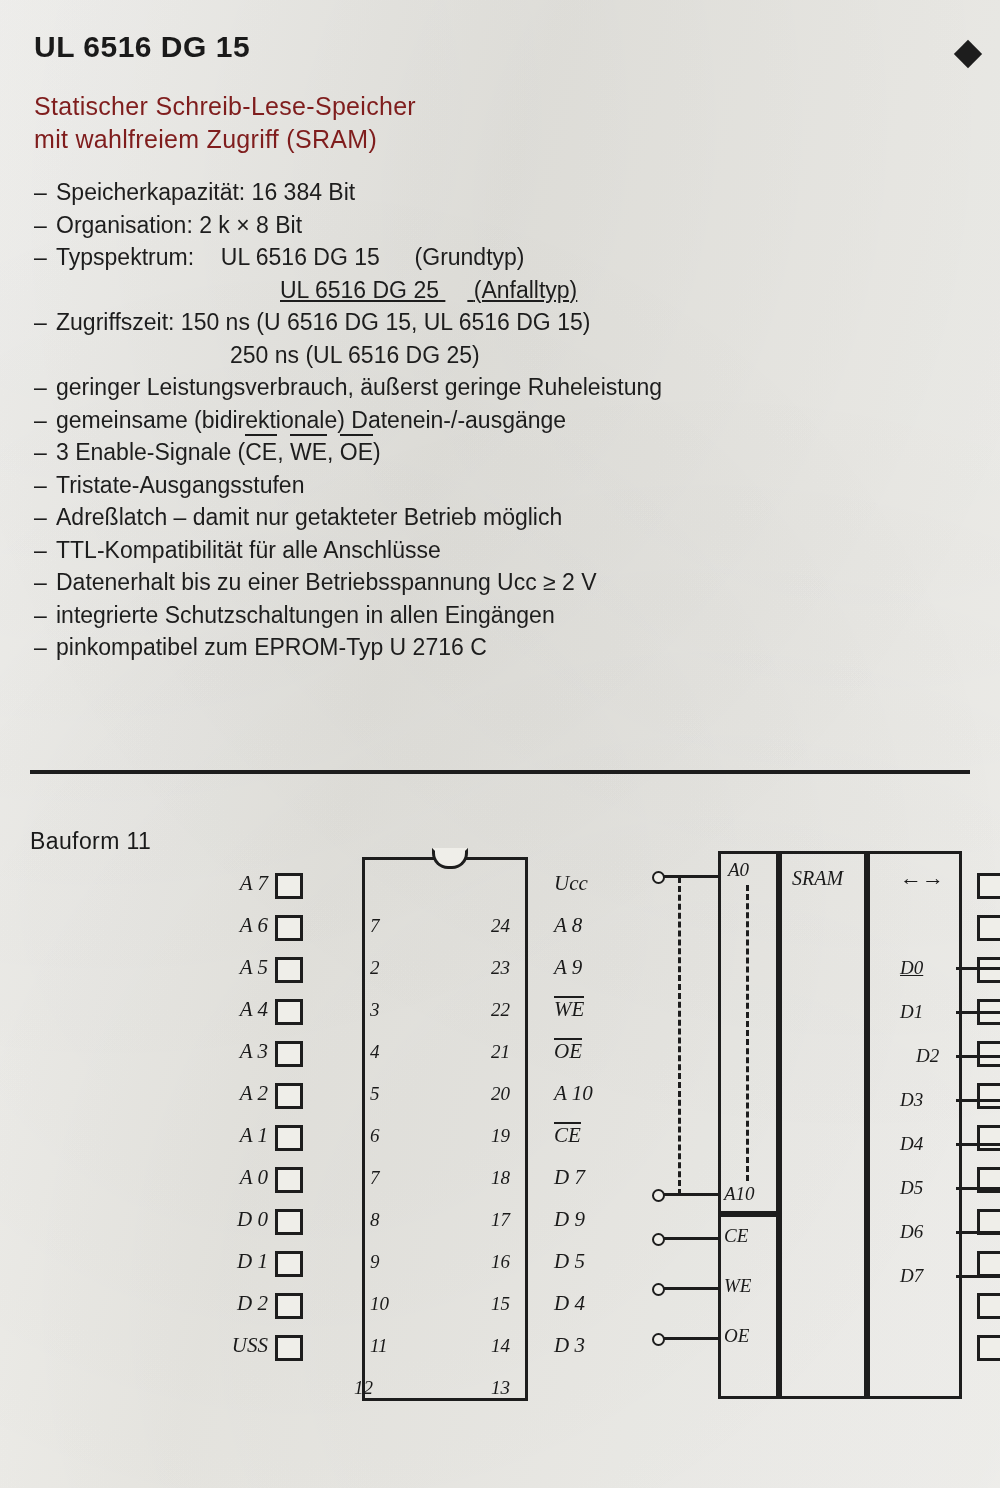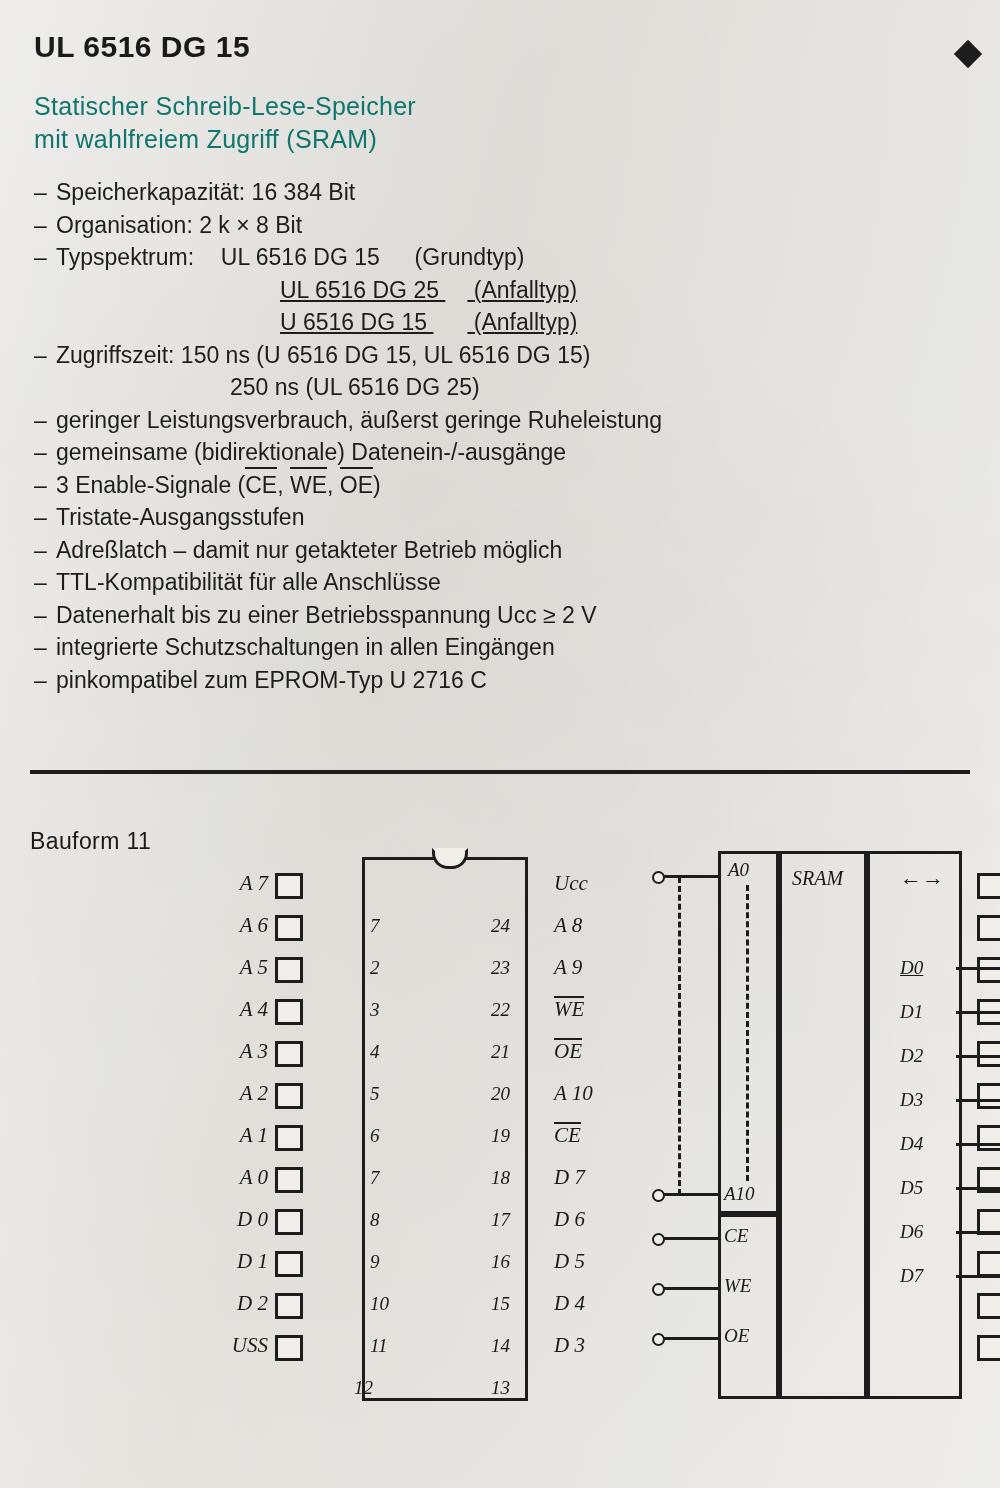--- a/index.html
+++ b/index.html
@@ -30,21 +30,21 @@
     font-size:30px; font-weight:bold; letter-spacing:0.5px;
   }
   .diamond {
     position:absolute; right:22px; top:44px;
     width:20px; height:20px; background:#1d1d1d;
     transform:rotate(45deg);
   }
   .subtitle {
     position:absolute; left:34px; top:90px;
     font-size:25px; line-height:33px; letter-spacing:0.3px;
-    color:#0f766e;
+    color:#7f1d1d;
   }
 
   
   .features{
     position:absolute; left:34px; top:176px; width:935px;
     font-size:23px; line-height:32.5px; color:#1d1d1d;
   }
   .frow{ display:flex; }
   .dash{ width:22px; flex:0 0 22px; }
   .ftext{ flex:1 1 auto; }
@@ -156,25 +156,20 @@
         <span>Typspektrum:</span>
         <span style="display:inline-block;width:14px"></span>
         <span>UL 6516 DG 15</span>
         <span style="display:inline-block;width:22px"></span>
         <span>(Grundtyp)</span>
       </span>
     </div>
     <div class="pad-left-typ">
       <span>UL 6516 DG 25</span>
       <span style="display:inline-block;width:22px"></span>
-      <span>(Anfalltyp)</span>
-    </div>
-    <div class="pad-left-typ">
-      <span>U 6516 DG 15</span>
-      <span style="display:inline-block;width:34px"></span>
       <span>(Anfalltyp)</span>
     </div>
 
     <div class="frow">
       <span class="dash">–</span>
       <span class="ftext">Zugriffszeit: 150 ns  (U 6516 DG 15, UL 6516 DG 15)</span>
     </div>
     <div class="pad-left-zug">250 ns  (UL 6516 DG 25)</div>
 
     <div class="frow">
@@ -301,21 +296,21 @@
     <div class="pinlabel l" style="top:488px;width:60px;left:-92px">USS</div>
 
     <div class="pinlabel r" style="top:26px;left:254px">Ucc</div>
     <div class="pinlabel r" style="top:68px;left:254px">A 8</div>
     <div class="pinlabel r" style="top:110px;left:254px">A 9</div>
     <div class="pinlabel r" style="top:152px;left:254px"><span class="ovl-s">WE</span></div>
     <div class="pinlabel r" style="top:194px;left:254px"><span class="ovl-s">OE</span></div>
     <div class="pinlabel r" style="top:236px;left:254px">A 10</div>
     <div class="pinlabel r" style="top:278px;left:254px"><span class="ovl-s">CE</span></div>
     <div class="pinlabel r" style="top:320px;left:254px">D 7</div>
-    <div class="pinlabel r" style="top:362px;left:254px">D 6</div>
+    <div class="pinlabel r" style="top:362px;left:254px">D 9</div>
     <div class="pinlabel r" style="top:404px;left:254px">D 5</div>
     <div class="pinlabel r" style="top:446px;left:254px">D 4</div>
     <div class="pinlabel r" style="top:488px;left:254px">D 3</div>
 
     <div class="blk" style="left:418px; top:6px; width:58px; height:360px;"></div>
 
     <div class="blk" style="left:418px; top:366px; width:58px; height:182px;"></div>
 
     <div class="blk" style="left:476px; top:6px; width:88px; height:542px;"></div>
 
@@ -347,21 +342,21 @@
     <div class="wire" style="left:360px; top:492px; width:60px; height:3px;"></div>
     <div class="circ" style="left:352px; top:488px;"></div>
     <div class="bustext" style="left:424px; top:480px;">OE</div>
 
     <div class="bustext" style="left:600px; top:112px;text-decoration:underline;">D0</div>
     <div class="wire" style="left:656px; top:122px; width:58px; height:3px;"></div>
 
     <div class="bustext" style="left:600px; top:156px;">D1</div>
     <div class="wire" style="left:656px; top:166px; width:58px; height:3px;"></div>
 
-    <div class="bustext" style="left:600px; top:200px;text-align:right;">D2</div>
+    <div class="bustext" style="left:616px; top:200px;text-align:right;">D2</div>
     <div class="wire" style="left:656px; top:210px; width:58px; height:3px;"></div>
 
     <div class="bustext" style="left:600px; top:244px;">D3</div>
     <div class="wire" style="left:656px; top:254px; width:58px; height:3px;"></div>
 
     <div class="bustext" style="left:600px; top:288px;">D4</div>
     <div class="wire" style="left:656px; top:298px; width:58px; height:3px;"></div>
 
     <div class="bustext" style="left:600px; top:332px;">D5</div>
     <div class="wire" style="left:656px; top:342px; width:58px; height:3px;"></div>

